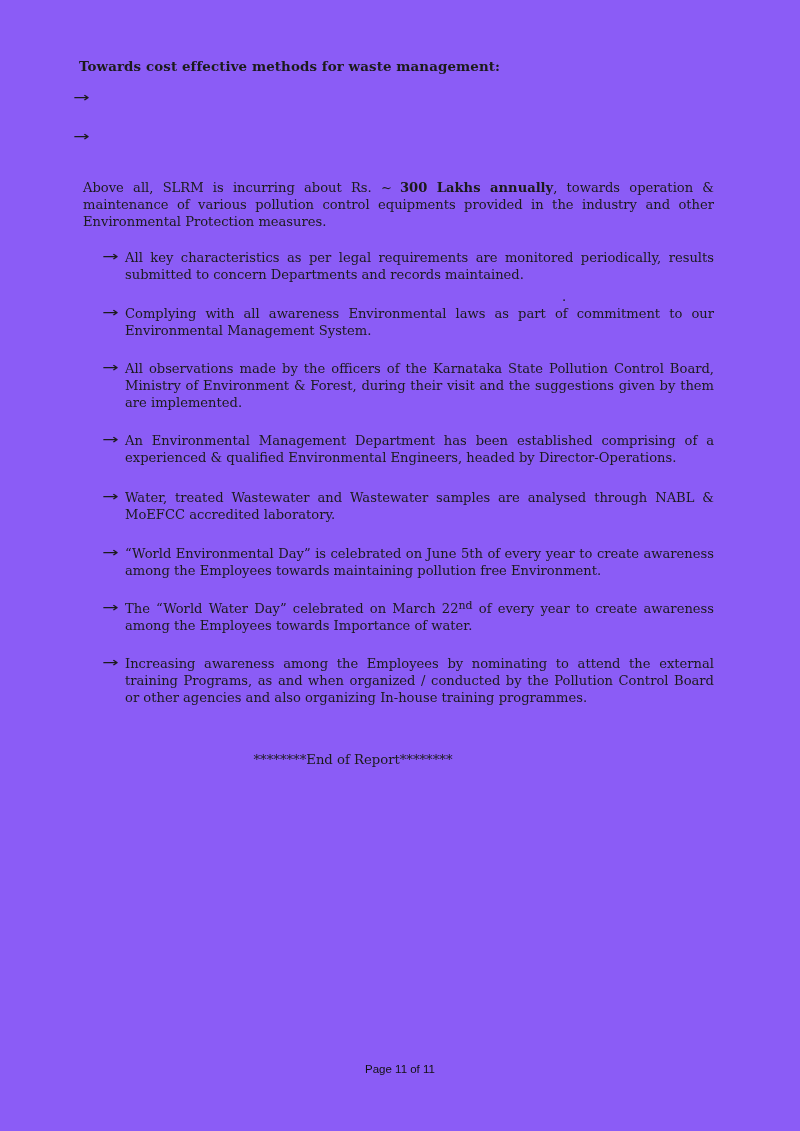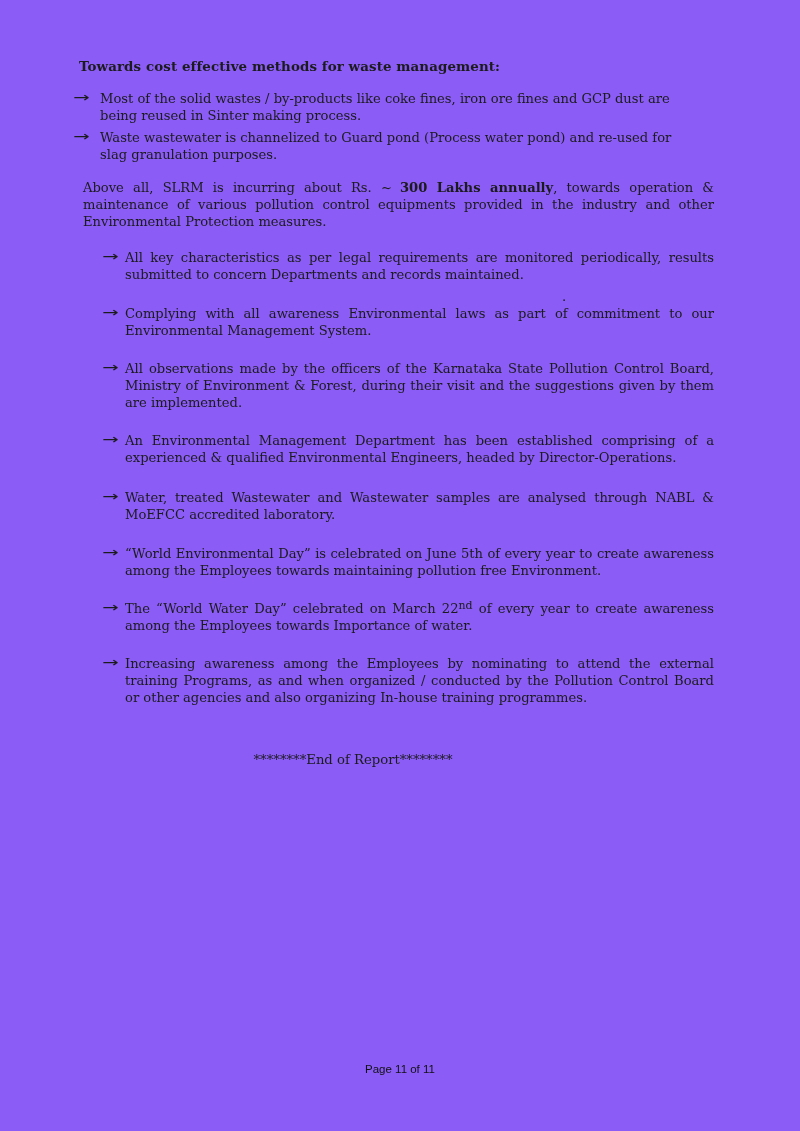--- a/index.html
+++ b/index.html
@@ -73,26 +73,24 @@
 </style>
 </head>
 <body>
 
 <div class="page">
 
   <div class="abs heading">Towards cost effective methods for waste management:</div>
 
   <div class="li l1 b1">
     <span class="arrow">→</span>
-    <span>Most of the solid wastes / by-products like coke fines, iron ore fines and GCP dust are being reused in Sinter making process.</span>
   </div>
 
   <div class="li l1 b2">
     <span class="arrow">→</span>
-    <span>Waste wastewater is channelized to Guard pond (Process water pond) and re-used for slag granulation purposes.</span>
   </div>
 
   <div class="abs para">
     <span>Above all, SLRM is incurring about Rs. ~</span><strong>300 Lakhs annually</strong><span>, towards operation &amp; maintenance of various pollution control equipments provided in the industry and other Environmental Protection measures.</span>
   </div>
 
   <div class="abs stray-dot">.</div>
 
   <div class="li l2 s1">
     <span class="arrow">→</span>

